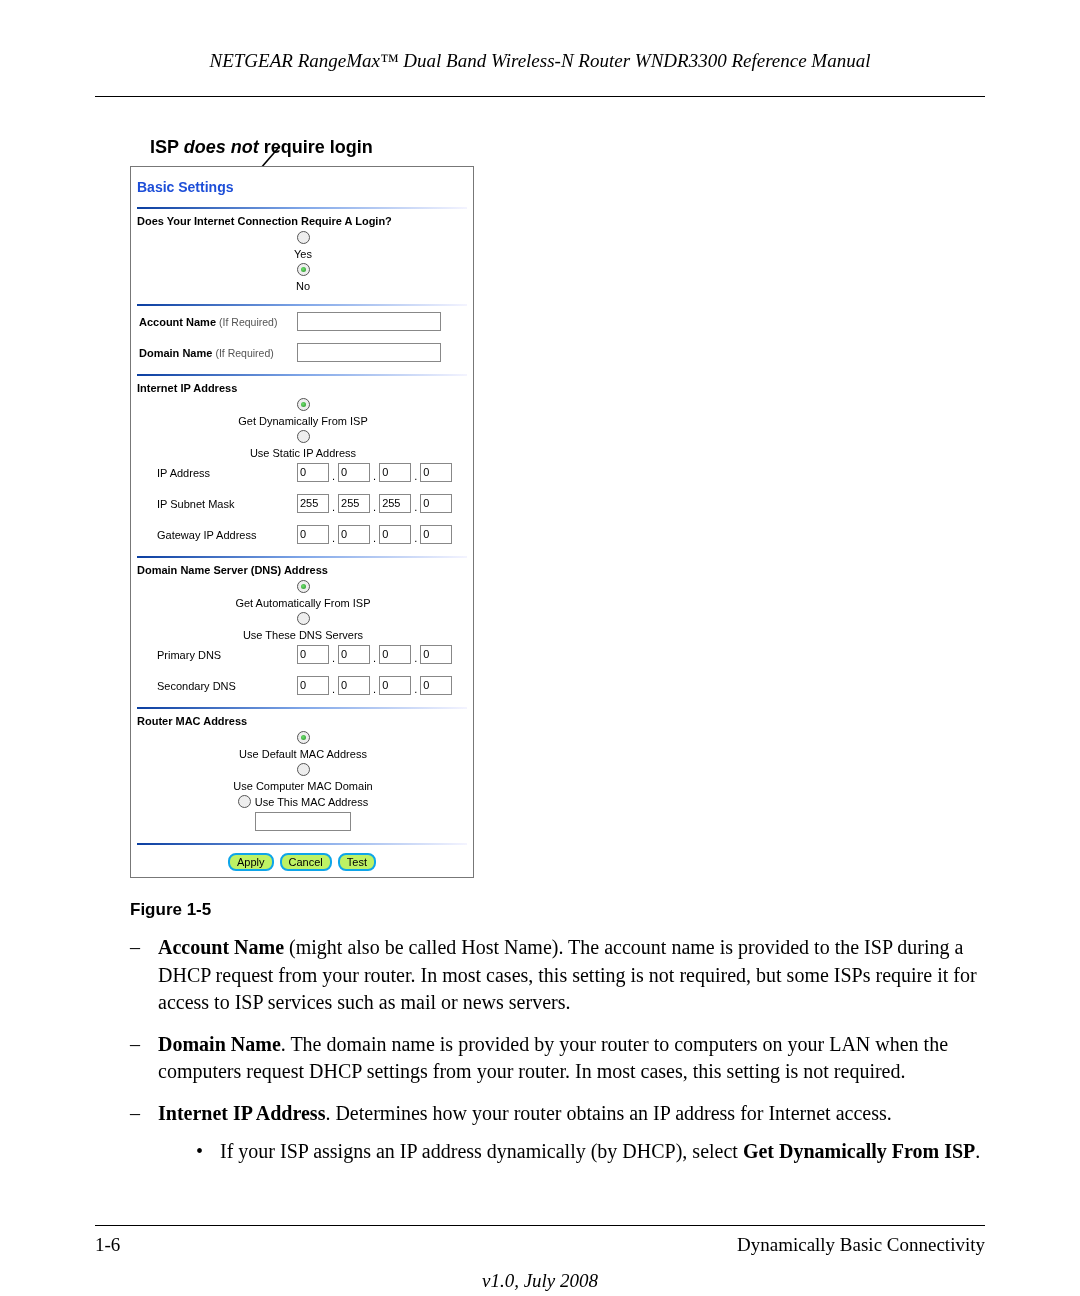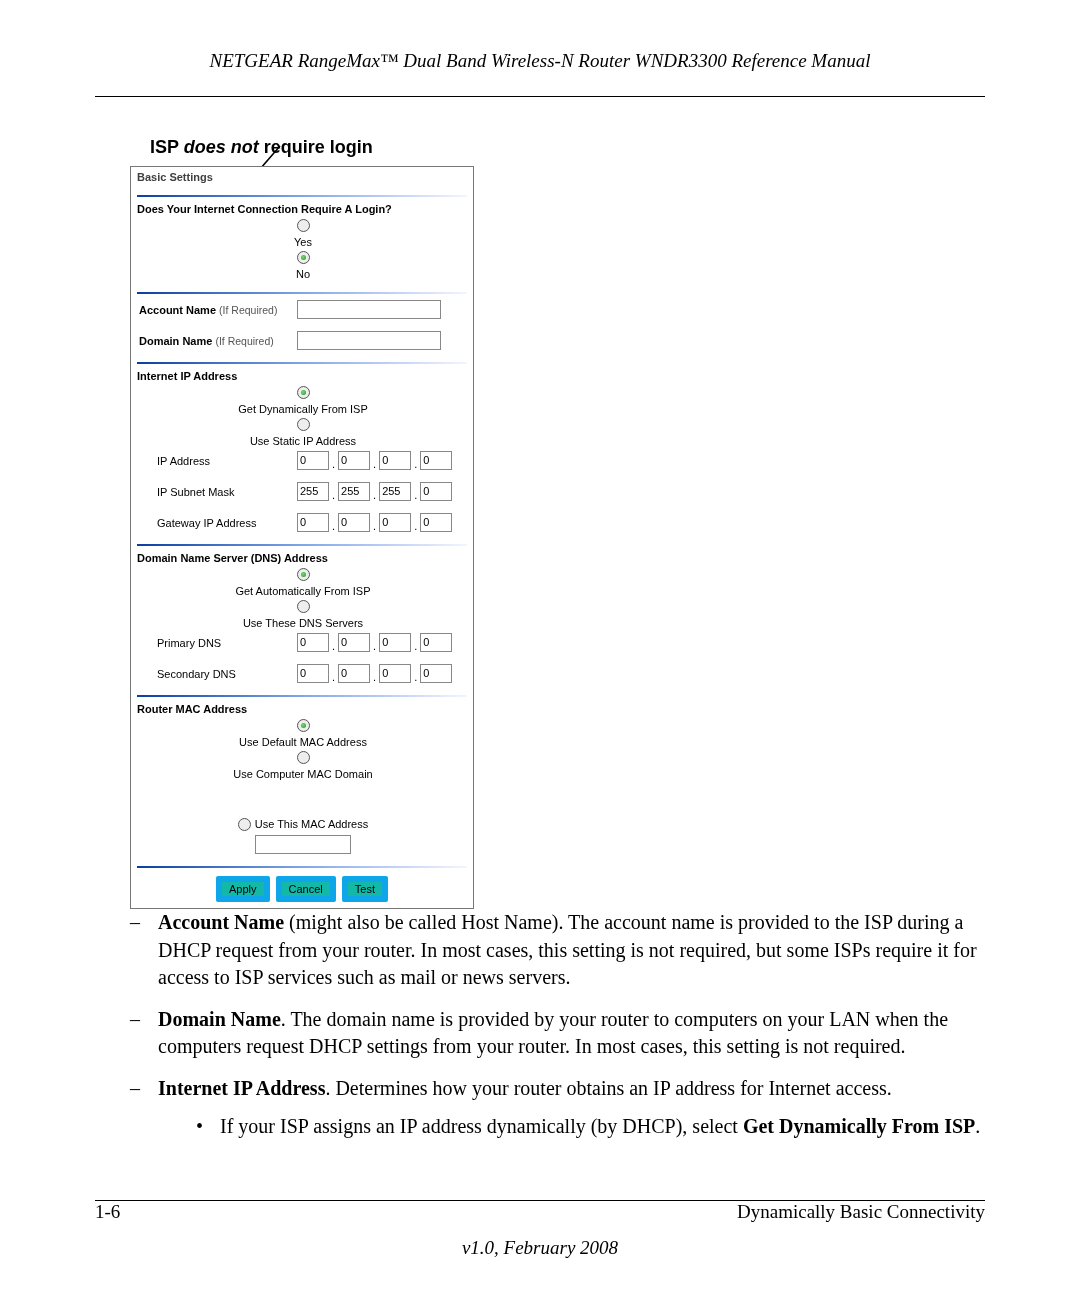--- a/index.html
+++ b/index.html
@@ -37,24 +37,24 @@
     border: 1px solid #777;
     background: #fff;
     font-family: Arial, Helvetica, sans-serif;
     font-size: 11px;
     color: #000;
     margin-left: 35px;
     padding: 4px 6px 6px 6px;
     position: relative;
   }
   .panel-title {
-    color: #404040;
+    color: #1d4ed8;
     font-weight: bold;
-    font-size: 11px;
-    margin: 0 0 4px 0;
+    font-size: 14px;
+    margin: 8px 0 4px 0;
   }
   .hr-grad {
     height: 2px;
     background: linear-gradient(to right, #0a3ea0, #7fa6e8, #f4f4ff);
     margin: 12px 0 6px 0;
   }
   .section-head {
     font-weight: bold;
     font-size: 11px;
     margin: 2px 0 4px 0;
@@ -82,22 +82,22 @@
   .txt {
     border: 1px solid #888; background: #fff;
     height: 17px; width: 138px; display:inline-block;
     font-size: 11px; line-height: 17px; padding: 0 2px;
   }
   .ip-group { display: flex; gap: 3px; align-items: center; }
   .ip-box { width: 26px; height: 17px; border:1px solid #888; font-size:11px; line-height:17px; padding:0 2px; text-align:left; }
   .ip-dot { font-size:11px; padding:0 0px; position:relative; top:3px; }
   .btn-row { display:flex; justify-content:center; gap:6px; margin-top:8px; }
   .btn {
-    font-size: 11px; border:6px solid #0ea5e9; background:#14b8a6;
-    padding: 1px 7px; border-radius:2px;
+    font-size: 11px; border:2px solid #0ea5e9; background:#bef264;
+    padding: 1px 7px; border-radius:8px;
   }
 
   
   .pointer {
     position: absolute;
     width: 170px; height: 140px;
     top: 128px; left: 210px;
     pointer-events: none;
   }
   .pointer svg { width: 100%; height: 100%; overflow: visible; }
@@ -113,20 +113,21 @@
   ul.dash > li { position: relative; padding-left: 28px; font-size: 20px; line-height: 1.38; margin-bottom: 14px; }
   ul.dash > li::before { content: "–"; position: absolute; left: 0; top: 0; }
   ul.bullet { list-style: none; padding: 0; margin: 10px 0 0 38px; }
   ul.bullet > li { position: relative; padding-left: 24px; font-size: 20px; line-height: 1.38; }
   ul.bullet > li::before { content: "•"; position: absolute; left: 0; top: 0; }
   .b { font-weight: bold; }
 
   .footer {
     border-top: 1.5px solid #000;
     margin-top: 60px;
+    padding-top: 8px;
     font-size: 19px;
     display: flex; justify-content: space-between;
   }
   .version {
     text-align: center;
     font-style: italic;
     font-size: 19px;
     margin-top: 14px;
   }
 </style>
@@ -265,36 +266,37 @@
     <div class="section-head">Router MAC Address</div>
     <div class="radio-row">
       <span class="radio-dot checked"></span>
       <span>Use Default MAC Address</span>
     </div>
     <div class="radio-row">
       <span class="radio-dot"></span>
       <span>Use Computer MAC Domain</span>
     </div>
     <div class="radio-row" style="justify-content:space-between;">
-      <span style="display:flex;align-items:flex-start;gap:4px;margin-top:35px;">
+      <span style="display:flex;align-items:center;gap:4px;">
         <span class="radio-dot"></span>
         <span>Use This MAC Address</span>
       </span>
       <span class="txt" style="width:90px"></span>
     </div>
 
     <div class="hr-grad"></div>
 
     <div class="btn-row">
       <span class="btn">Apply</span>
       <span class="btn">Cancel</span>
       <span class="btn">Test</span>
     </div>
   </div>
 
+  <div class="figcap">Figure 1-5</div>
 
   <ul class="dash">
     <li>
       <span class="b">Account Name</span><span> (might also be called Host Name). The account name is provided to the ISP during a DHCP request from your router. In most cases, this setting is not required, but some ISPs require it for access to ISP services such as mail or news servers.</span>
     </li>
     <li>
       <span class="b">Domain Name</span><span>. The domain name is provided by your router to computers on your LAN when the computers request DHCP settings from your router. In most cases, this setting is not required.</span>
     </li>
     <li>
       <span class="b">Internet IP Address</span><span>. Determines how your router obtains an IP address for Internet access.</span>
@@ -303,14 +305,14 @@
           <span>If your ISP assigns an IP address dynamically (by DHCP), select </span><span class="b">Get Dynamically From ISP</span><span>.</span>
         </li>
       </ul>
     </li>
   </ul>
 
   <div class="footer">
     <span>1-6</span>
     <span>Dynamically Basic Connectivity</span>
   </div>
-  <div class="version">v1.0, February 2008</div>
+  <div class="version">v1.0, July 2008</div>
 </div>
 
 </body></html>

